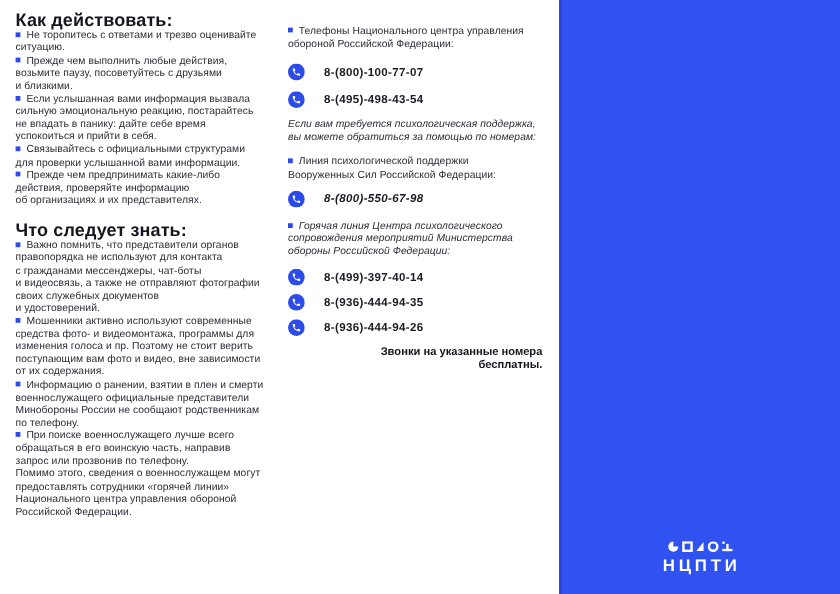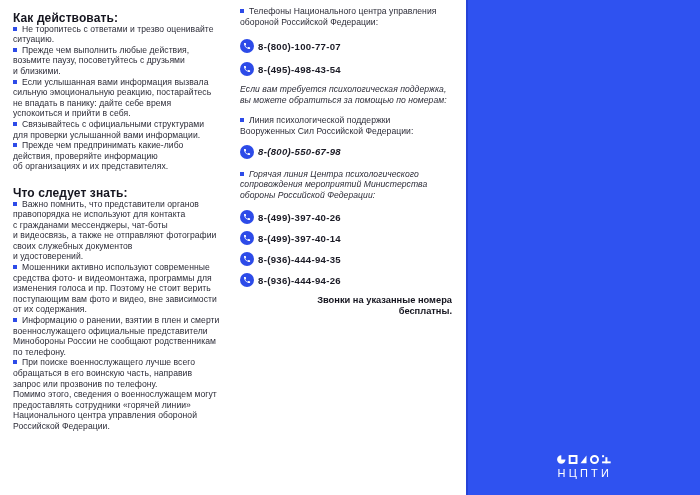--- a/index.html
+++ b/index.html
@@ -6,39 +6,39 @@
   body{
     width:700px;height:495px;position:relative;overflow:hidden;
     background:#ffffff;
     font-family:"Liberation Sans","DejaVu Sans",sans-serif;
   }
   .page{position:absolute;inset:0;background:#ffffff;}
 
   
   .col{position:absolute;top:0;}
   .col1{left:13px;top:13px;width:216px;}
-  .col2{left:240px;top:6px;width:212px;}
+  .col2{left:240px;top:20px;width:212px;}
 
   .sec-title{
-    margin:0;font-size:12px;line-height:10.6px;font-weight:bold;
+    margin:0;font-size:15px;line-height:10.6px;font-weight:bold;
     color:#15151f;letter-spacing:.1px;
   }
   .sec2{margin-top:16px;}
 
   .li,.plain{
     margin:0;font-size:8.6px;line-height:10.6px;color:#2c2c38;
     white-space:pre-line;letter-spacing:.05px;
   }
   .bullet{
     display:inline-block;width:4px;height:4px;background:#2d4be8;
     margin-right:5px;position:relative;top:-1px;
   }
 
   
-  .phone-row{display:flex;align-items:center;gap:4px;height:14px;}
+  .phone-row{display:flex;align-items:center;gap:16px;height:14px;}
   .phone-row svg{width:14px;height:14px;display:block;flex:0 0 auto;}
   .phone-num{
     font-size:9.6px;font-weight:bold;color:#1b1b26;letter-spacing:.3px;
   }
   .note{
     margin:0;font-size:9.3px;line-height:11px;font-weight:bold;
     color:#15151f;white-space:pre-line;text-align:right;
   }
   .mb7{margin-bottom:7px;}.mb8{margin-bottom:8px;}.mb9{margin-bottom:9px;}
   .mb10{margin-bottom:10px;font-style:italic;}.mb12{margin-bottom:12px;}
@@ -47,21 +47,21 @@
   .panel{
     position:absolute;left:466px;top:0;width:234px;height:495px;
     background:#2f52f0;border-left:2px solid #2543d8;box-sizing:border-box;
   }
   .logo{
     position:absolute;bottom:16px;left:50%;transform:translateX(-50%);
     text-align:center;
   }
   .logo-glyphs svg{width:54px;height:9px;display:block;margin:0 auto 3px auto;}
   .logo-text{
-    color:#ffffff;font-size:11px;font-weight:normal;
+    color:#ffffff;font-size:14px;font-weight:bold;
     letter-spacing:3.2px;text-indent:1.6px;white-space:nowrap;
   }
 </style>
 </head>
 <body>
 
 <div class="page">
 
   <div class="col col1">
     <div class="section">
@@ -161,31 +161,20 @@
 
     <div class="phone-row mb7">
       <span>
           <svg viewBox="0 0 24 24">
             <circle cx="12" cy="12" r="12" fill="#2d4be8"></circle>
             <g transform="translate(5.1,5.1) scale(0.58)">
               <path fill="#ffffff" d="M6.62 10.79c1.44 2.83 3.76 5.14 6.59 6.59l2.2-2.21c.27-.27.67-.36 1.02-.24 1.12.37 2.33.57 3.57.57.55 0 1 .45 1 1V20c0 .55-.45 1-1 1-9.39 0-17-7.61-17-17 0-.55.45-1 1-1h3.5c.55 0 1 .45 1 1 0 1.25.2 2.45.57 3.57.11.35.03.74-.25 1.02l-2.2 2.2z"></path>
             </g>
           </svg>
         </span>
-      <span class="phone-num">8-(499)-397-40-26</span>
-    </div>
-    <div class="phone-row mb7">
-      <span>
-          <svg viewBox="0 0 24 24">
-            <circle cx="12" cy="12" r="12" fill="#2d4be8"></circle>
-            <g transform="translate(5.1,5.1) scale(0.58)">
-              <path fill="#ffffff" d="M6.62 10.79c1.44 2.83 3.76 5.14 6.59 6.59l2.2-2.21c.27-.27.67-.36 1.02-.24 1.12.37 2.33.57 3.57.57.55 0 1 .45 1 1V20c0 .55-.45 1-1 1-9.39 0-17-7.61-17-17 0-.55.45-1 1-1h3.5c.55 0 1 .45 1 1 0 1.25.2 2.45.57 3.57.11.35.03.74-.25 1.02l-2.2 2.2z"></path>
-            </g>
-          </svg>
-        </span>
       <span class="phone-num">8-(499)-397-40-14</span>
     </div>
     <div class="phone-row mb7">
       <span>
           <svg viewBox="0 0 24 24">
             <circle cx="12" cy="12" r="12" fill="#2d4be8"></circle>
             <g transform="translate(5.1,5.1) scale(0.58)">
               <path fill="#ffffff" d="M6.62 10.79c1.44 2.83 3.76 5.14 6.59 6.59l2.2-2.21c.27-.27.67-.36 1.02-.24 1.12.37 2.33.57 3.57.57.55 0 1 .45 1 1V20c0 .55-.45 1-1 1-9.39 0-17-7.61-17-17 0-.55.45-1 1-1h3.5c.55 0 1 .45 1 1 0 1.25.2 2.45.57 3.57.11.35.03.74-.25 1.02l-2.2 2.2z"></path>
             </g>
           </svg>

